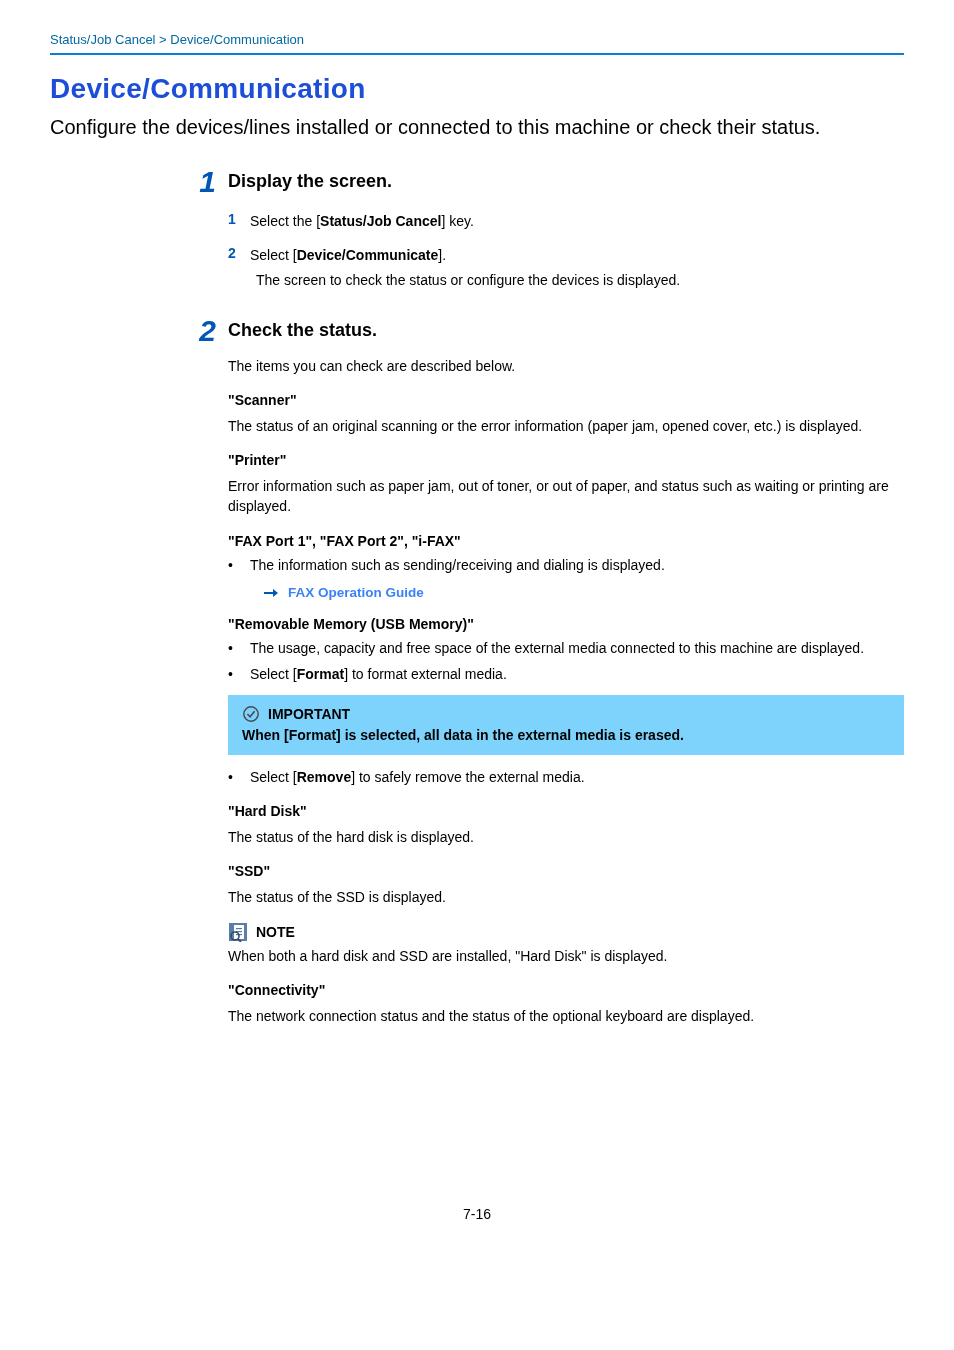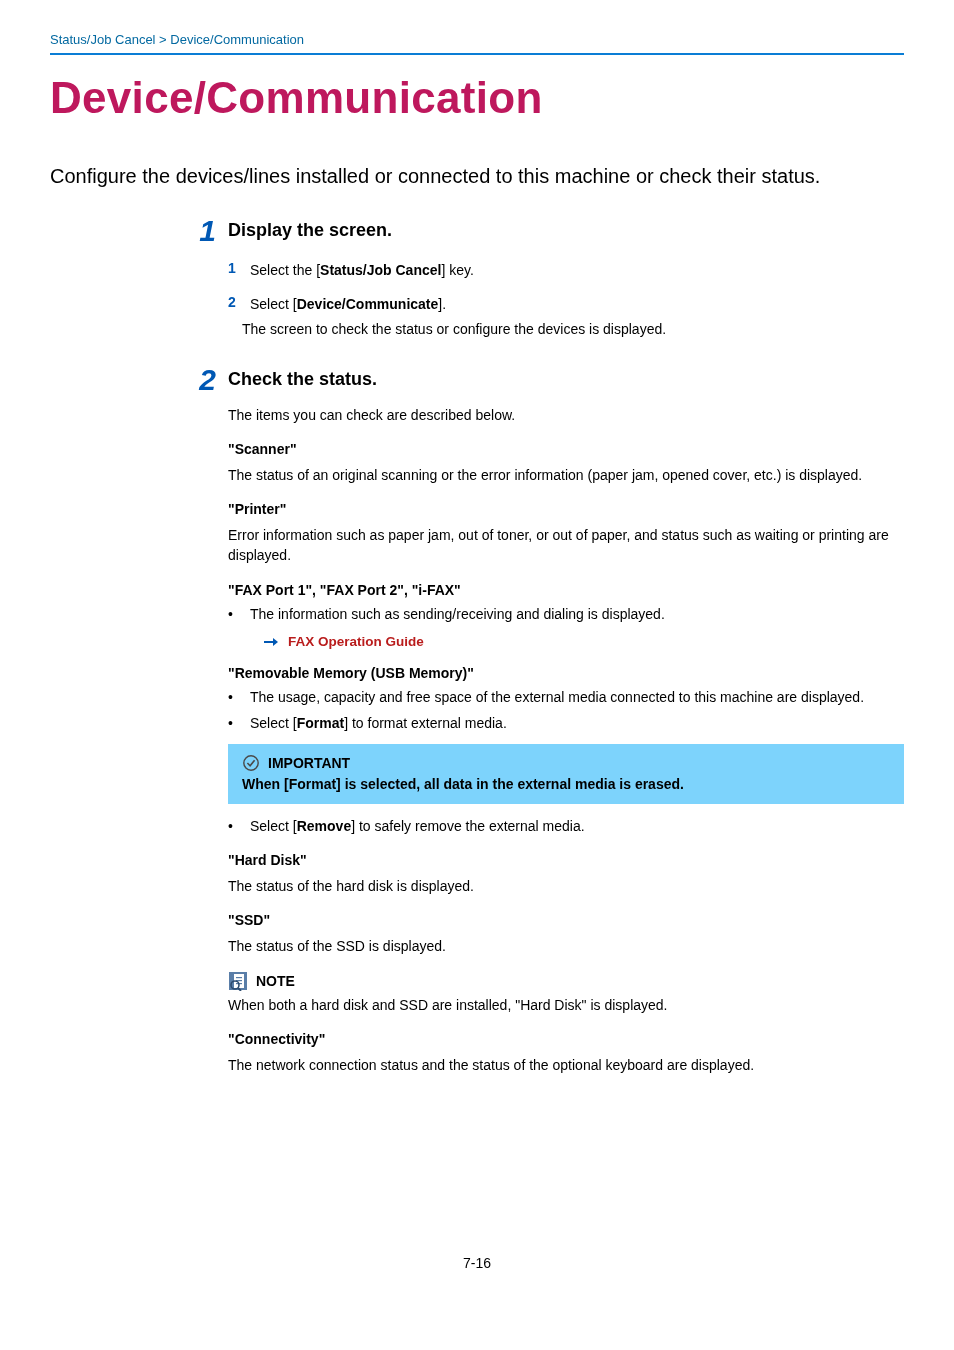--- a/index.html
+++ b/index.html
@@ -19,24 +19,24 @@
     color: #0369a1;
     margin-bottom: 6px;
   }
   .hr-blue {
     height: 2px;
     background: #0a7dd5;
     border: none;
     margin: 0 0 18px 0;
   }
   .h1 {
-    font-size: 44px;
+    font-size: 28px;
     font-weight: 900;
-    color: #be185d;
-    margin: 0 0 42px 0;
+    color: #1d4ed8;
+    margin: 0 0 11px 0;
     letter-spacing: 0.3px;
   }
   .intro {
     font-size: 20px;
     margin: 0 0 28px 0;
   }
   .step {
     display: flex;
     align-items: flex-start;
     margin-bottom: 10px;
@@ -69,21 +69,21 @@
     color: #0058b4;
     font-weight: 700;
     font-size: 14px;
     flex-shrink: 0;
   }
   .sub-text {
     font-size: 14px;
     line-height: 1.45;
   }
   .sub-follow {
-    margin-left: 14px;
+    margin-left: 28px;
     font-size: 14px;
     margin-top: 6px;
   }
   .para {
     font-size: 14px;
     margin: 8px 0 12px 0;
     line-height: 1.45;
   }
   .subhead {
     font-size: 14px;
@@ -107,21 +107,21 @@
   }
   .arrow-icon {
     width: 14px;
     height: 10px;
     margin-right: 10px;
     flex-shrink: 0;
   }
   .link-text {
     font-size: 13.5px;
     font-weight: 700;
-    color: #b91c1c;
+    color: #3b82f6;
   }
   .important-box {
     background: #7dd3fc;
     padding: 10px 14px 12px 14px;
     margin: 10px 0 12px 0;
   }
   .important-head {
     display: flex;
     align-items: center;
     font-weight: 700;

